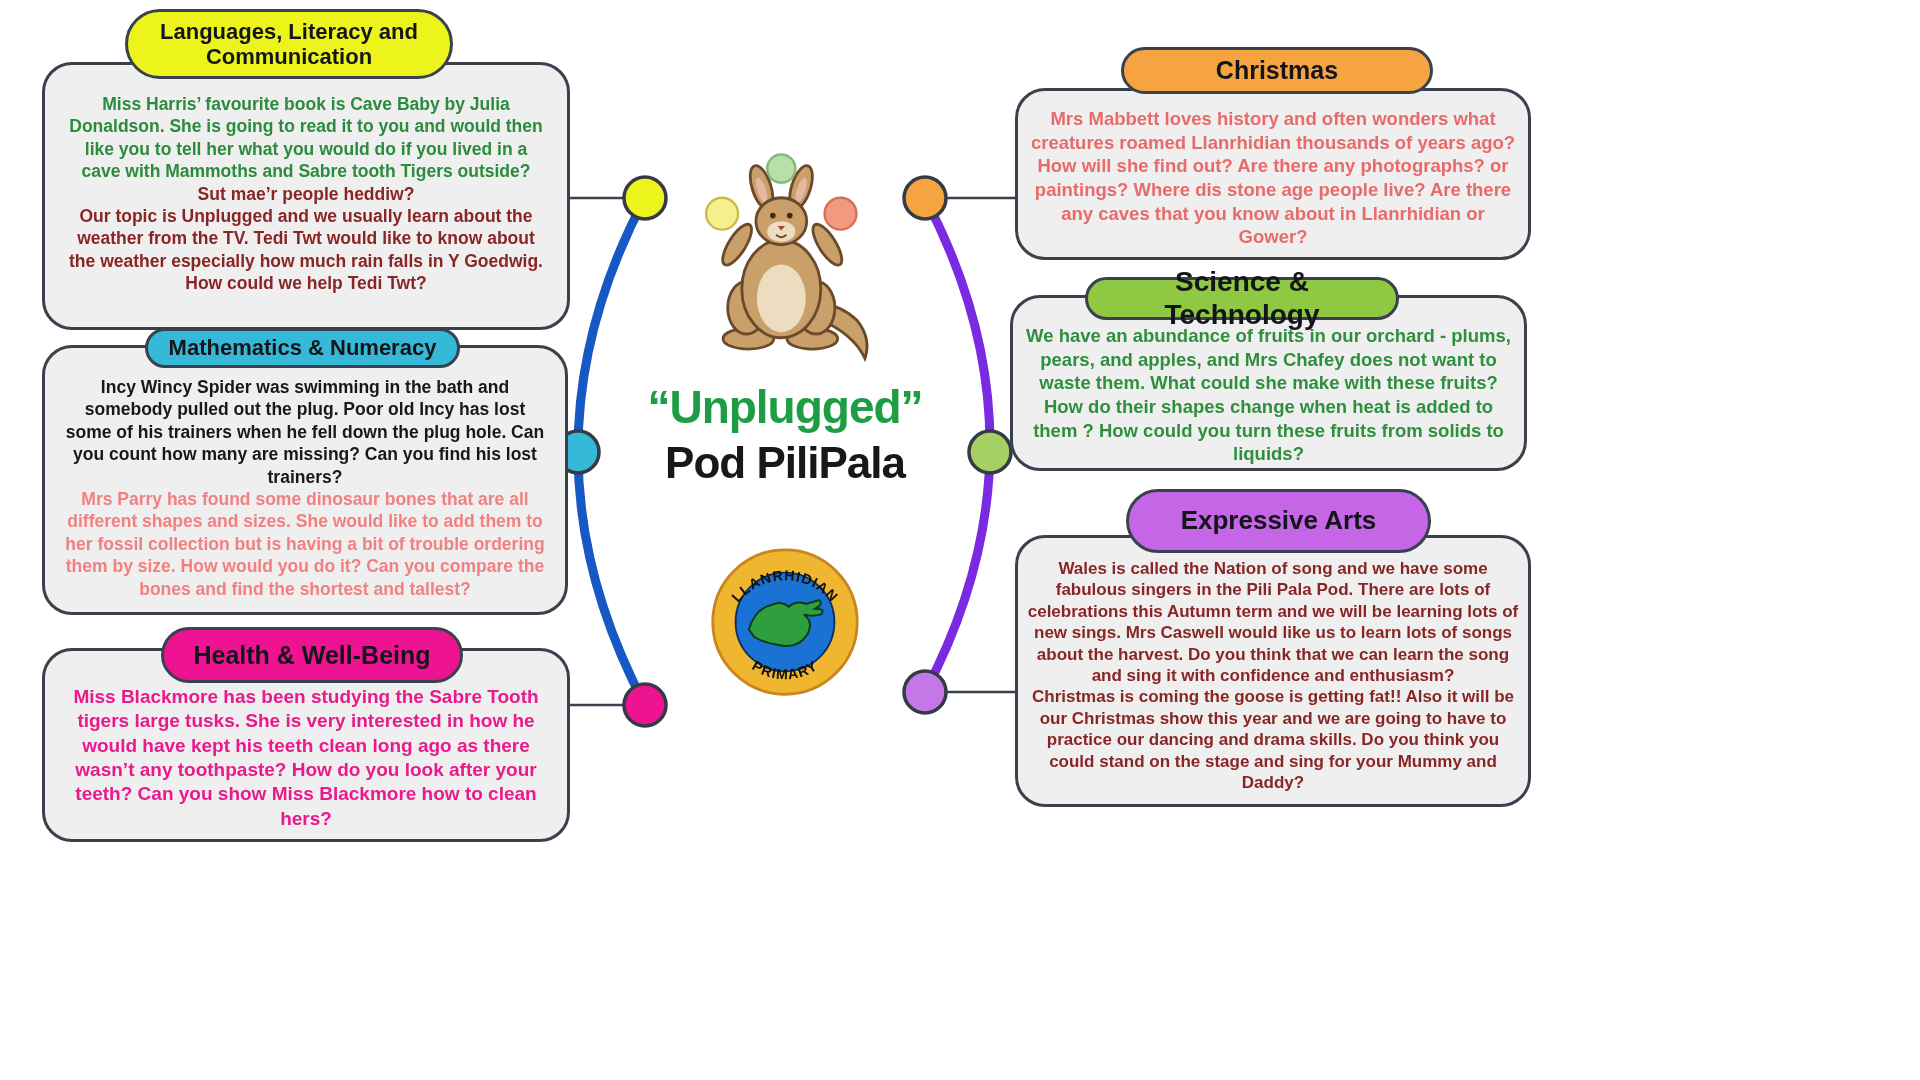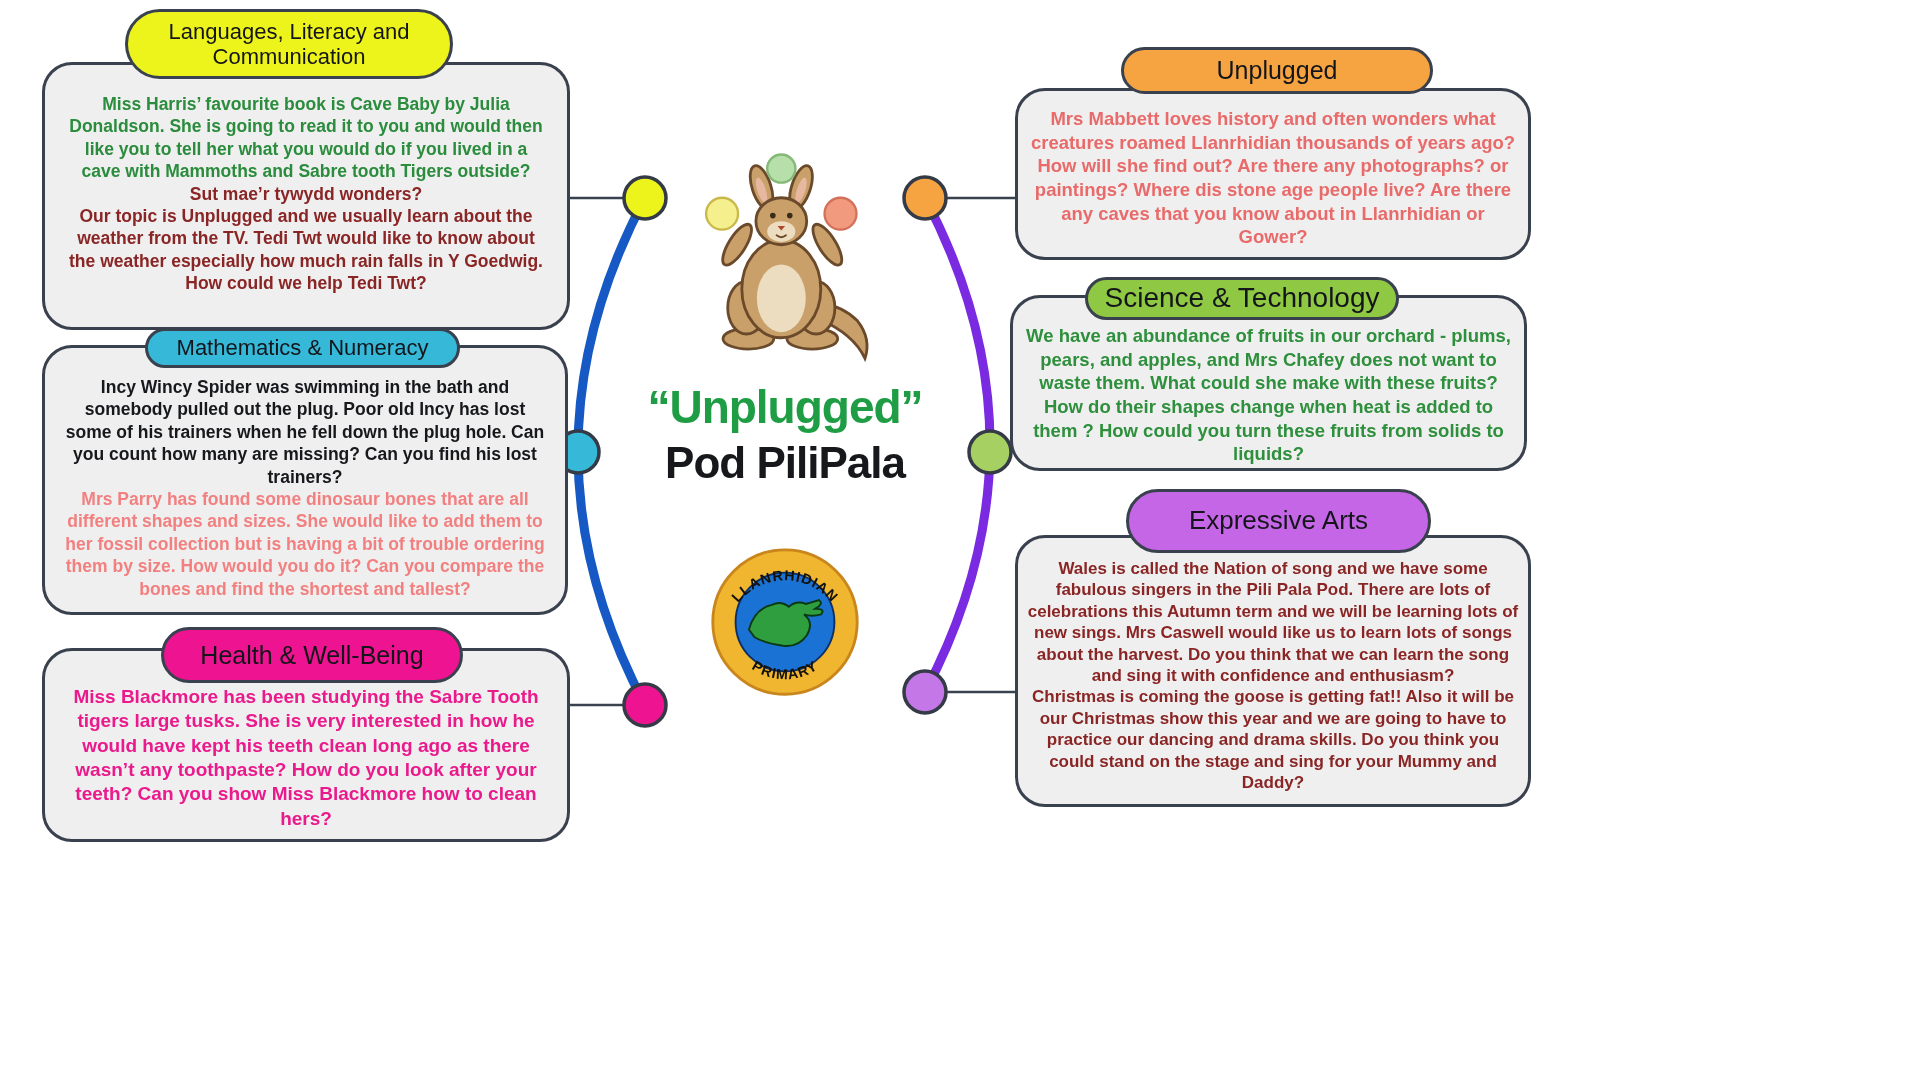--- a/index.html
+++ b/index.html
@@ -19,21 +19,21 @@
 
   
   .node {
     position:absolute; background:#efefef;
     border:3px solid #3a414e; border-radius:30px;
     z-index:2; overflow:visible;
   }
   .pill {
     position:absolute; border:3px solid #3a414e; border-radius:45px;
     display:flex; align-items:center; justify-content:center;
-    text-align:center; font-weight:normal; color:#14151a;
+    text-align:center; font-weight:bold; color:#14151a;
     padding:4px 12px; line-height:1.15; z-index:3;
   }
   .body-text { height:100%; overflow:hidden; }
   .node p { font-weight:bold; text-align:center; line-height:1.28; }
 
   #node-languages { left:42px;  top:62px;  width:528px; height:268px; }
   #node-languages .pill { left:80px;  top:-56px; width:328px; height:70px; font-size:22px; }
   #node-languages .body-text { padding:28px 20px 8px; }
   #node-languages p { font-size:17.5px; }
 
@@ -94,42 +94,42 @@
   <circle class="dot" cx="645" cy="705" r="21" fill="#ee1390"></circle>
   <circle class="dot" cx="925" cy="198" r="21" fill="#f6a441"></circle>
   <circle class="dot" cx="990" cy="452" r="21" fill="#a6d061"></circle>
   <circle class="dot" cx="925" cy="692" r="21" fill="#c478e8"></circle>
 </svg>
 
 <section class="node" id="node-languages">
   <div class="pill" style="background: rgb(237, 244, 28);">Languages, Literacy and Communication</div>
   <div class="body-text">
     <p style="color: rgb(42, 140, 60);">Miss Harris’ favourite book is Cave Baby by Julia Donaldson. She is going to read it to you and would then like you to tell her what you would do if you lived in a cave with Mammoths and Sabre tooth Tigers outside?</p>
-    <p style="color: rgb(138, 37, 37);">Sut mae’r tywydd wonders?</p>
+    <p style="color: rgb(138, 37, 37);">Sut mae’r people heddiw?</p>
     <p style="color: rgb(138, 37, 37);">Our topic is Unplugged and we usually learn about the weather from the TV. Tedi Twt  would like to know about the weather especially how much rain falls in Y Goedwig. How could we help Tedi Twt?</p>
   </div>
 </section>
 
 <section class="node" id="node-math">
   <div class="pill" style="background: rgb(54, 185, 217);">Mathematics &amp; Numeracy</div>
   <div class="body-text">
     <p style="color: rgb(23, 24, 28);">Incy Wincy Spider was swimming in the bath and somebody pulled out the plug. Poor old Incy has lost some of his trainers when he fell down the plug hole. Can you count how many are missing? Can you find his lost trainers?</p>
     <p style="color: rgb(242, 128, 128);">Mrs Parry has found some dinosaur bones that are all different shapes and sizes. She would like to add them to her fossil collection but is having a bit of trouble ordering them by size. How would you do it? Can you compare the bones and find the shortest and tallest?</p>
   </div>
 </section>
 
 <section class="node" id="node-health">
   <div class="pill" style="background: rgb(238, 19, 144);">Health &amp; Well-Being</div>
   <div class="body-text">
     <p style="color: rgb(234, 26, 140);">Miss Blackmore has been studying the Sabre Tooth tigers large tusks. She is very interested in how he would have kept his teeth clean long ago as there wasn’t any toothpaste? How do you look after your teeth? Can you show Miss Blackmore how to clean hers?</p>
   </div>
 </section>
 
 <section class="node" id="node-humanities">
-  <div class="pill" style="background: rgb(246, 164, 65);">Unplugged</div>
+  <div class="pill" style="background: rgb(246, 164, 65);">Christmas</div>
   <div class="body-text">
     <p style="color: rgb(233, 106, 106);">Mrs Mabbett loves history and often wonders what creatures roamed Llanrhidian thousands of years ago? How will she find out? Are there any photographs? or paintings? Where dis stone age people live? Are there any caves that you know about in Llanrhidian or Gower?</p>
   </div>
 </section>
 
 <section class="node" id="node-science">
   <div class="pill" style="background: rgb(143, 200, 67);">Science &amp; Technology</div>
   <div class="body-text">
     <p style="color: rgb(46, 143, 60);">We have an abundance of fruits in our orchard - plums, pears, and apples, and Mrs Chafey does not want to waste them. What could she make with these fruits? How do their shapes change when heat is added to them ?  How could you turn these fruits from solids to liquids?</p>
   </div>

